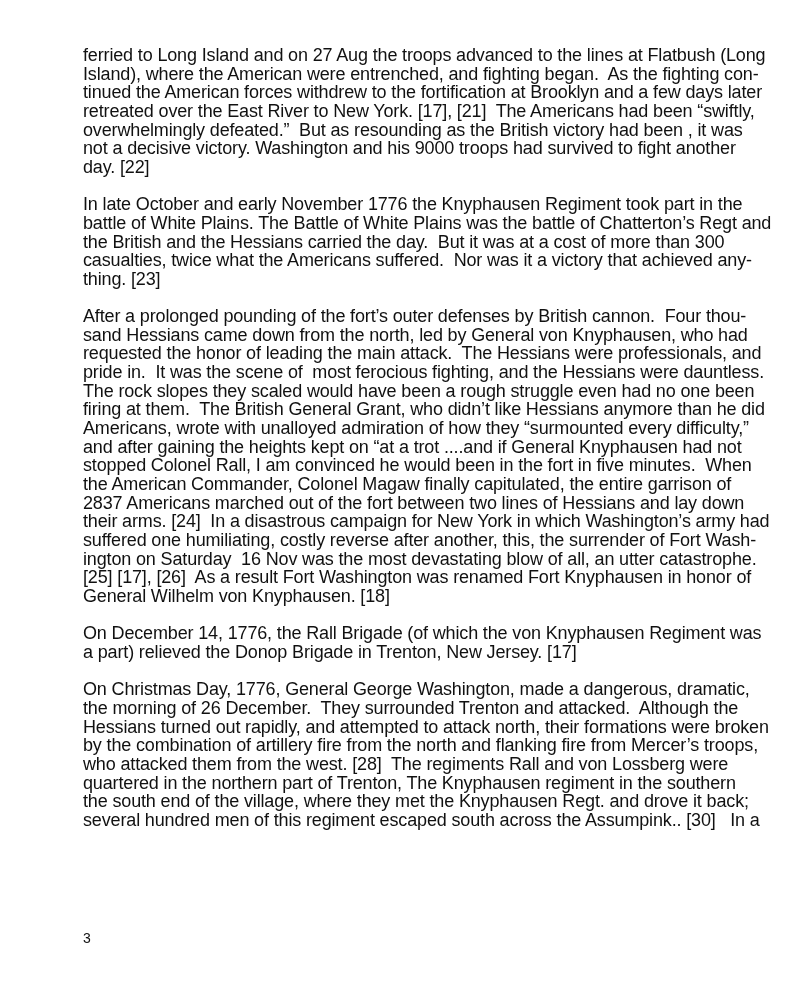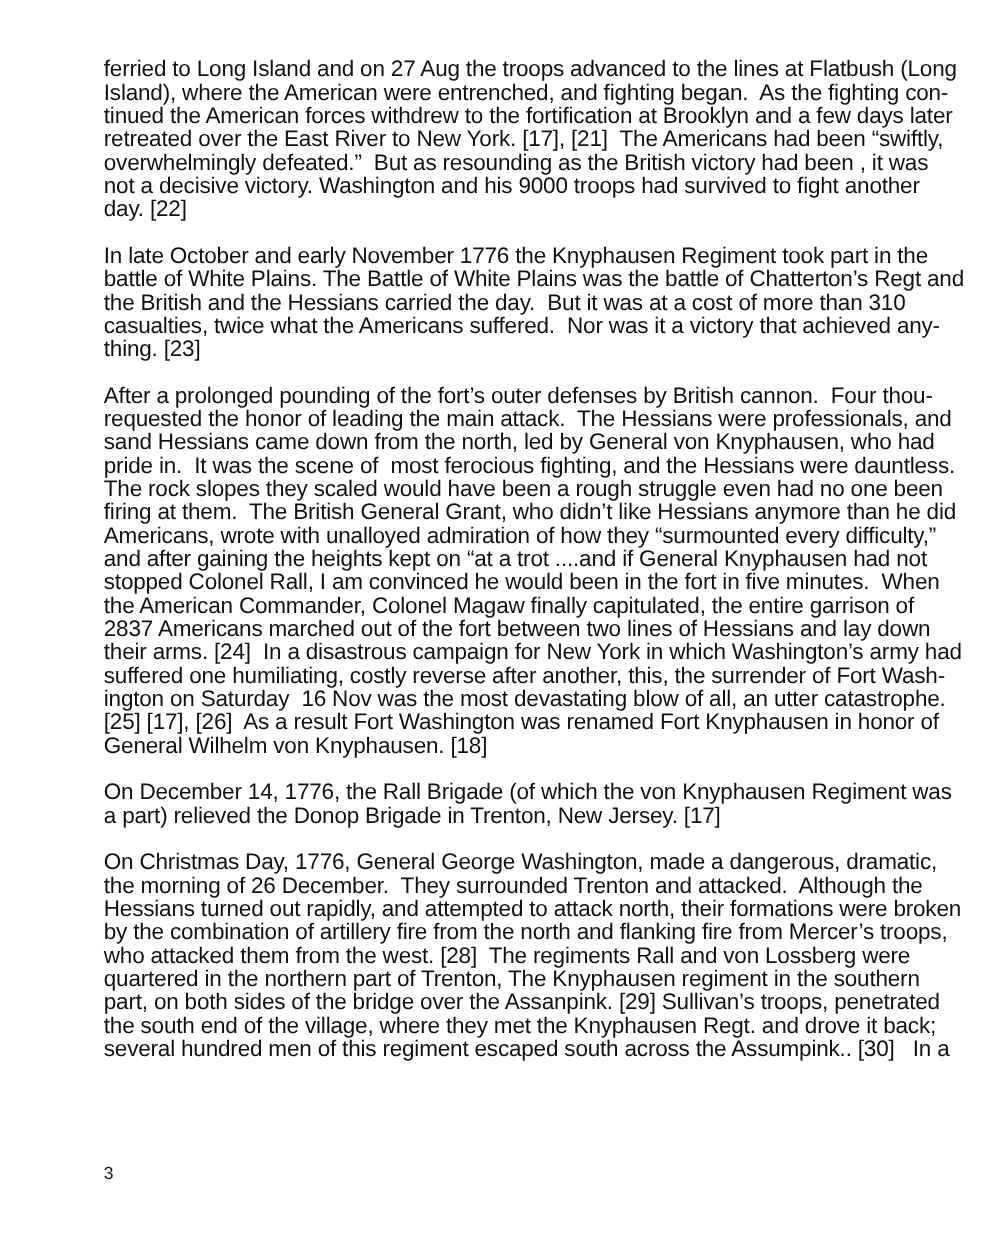--- a/index.html
+++ b/index.html
@@ -27,28 +27,28 @@
       <span class="line">Island), where the American were entrenched, and fighting began.  As the fighting con-</span>
       <span class="line">tinued the American forces withdrew to the fortification at Brooklyn and a few days later</span>
       <span class="line">retreated over the East River to New York. [17], [21]  The Americans had been “swiftly,</span>
       <span class="line">overwhelmingly defeated.”  But as resounding as the British victory had been , it was</span>
       <span class="line">not a decisive victory. Washington and his 9000 troops had survived to fight another</span>
       <span class="line">day. [22]</span>
     </p>
     <p class="para">
       <span class="line">In late October and early November 1776 the Knyphausen Regiment took part in the</span>
       <span class="line">battle of White Plains. The Battle of White Plains was the battle of Chatterton’s Regt and</span>
-      <span class="line">the British and the Hessians carried the day.  But it was at a cost of more than 310</span>
+      <span class="line">the British and the Hessians carried the day.  But it was at a cost of more than 300</span>
       <span class="line">casualties, twice what the Americans suffered.  Nor was it a victory that achieved any-</span>
       <span class="line">thing. [23]</span>
     </p>
     <p class="para">
       <span class="line">After a prolonged pounding of the fort’s outer defenses by British cannon.  Four thou-</span>
+      <span class="line">sand Hessians came down from the north, led by General von Knyphausen, who had</span>
       <span class="line">requested the honor of leading the main attack.  The Hessians were professionals, and</span>
-      <span class="line">sand Hessians came down from the north, led by General von Knyphausen, who had</span>
       <span class="line">pride in.  It was the scene of  most ferocious fighting, and the Hessians were dauntless.</span>
       <span class="line">The rock slopes they scaled would have been a rough struggle even had no one been</span>
       <span class="line">firing at them.  The British General Grant, who didn’t like Hessians anymore than he did</span>
       <span class="line">Americans, wrote with unalloyed admiration of how they “surmounted every difficulty,”</span>
       <span class="line">and after gaining the heights kept on “at a trot ....and if General Knyphausen had not</span>
       <span class="line">stopped Colonel Rall, I am convinced he would been in the fort in five minutes.  When</span>
       <span class="line">the American Commander, Colonel Magaw finally capitulated, the entire garrison of</span>
       <span class="line">2837 Americans marched out of the fort between two lines of Hessians and lay down</span>
       <span class="line">their arms. [24]  In a disastrous campaign for New York in which Washington’s army had</span>
       <span class="line">suffered one humiliating, costly reverse after another, this, the surrender of Fort Wash-</span>
@@ -60,18 +60,17 @@
       <span class="line">On December 14, 1776, the Rall Brigade (of which the von Knyphausen Regiment was</span>
       <span class="line">a part) relieved the Donop Brigade in Trenton, New Jersey. [17]</span>
     </p>
     <p class="para">
       <span class="line">On Christmas Day, 1776, General George Washington, made a dangerous, dramatic,</span>
       <span class="line">the morning of 26 December.  They surrounded Trenton and attacked.  Although the</span>
       <span class="line">Hessians turned out rapidly, and attempted to attack north, their formations were broken</span>
       <span class="line">by the combination of artillery fire from the north and flanking fire from Mercer’s troops,</span>
       <span class="line">who attacked them from the west. [28]  The regiments Rall and von Lossberg were</span>
       <span class="line">quartered in the northern part of Trenton, The Knyphausen regiment in the southern</span>
-      <span class="line">part, on both sides of the bridge over the Assanpink. [29] Sullivan’s troops, penetrated</span>
       <span class="line">the south end of the village, where they met the Knyphausen Regt. and drove it back;</span>
       <span class="line">several hundred men of this regiment escaped south across the Assumpink.. [30]   In a</span>
     </p>
   </div>
 <div class="page-number">3</div>
 
 </body></html>

